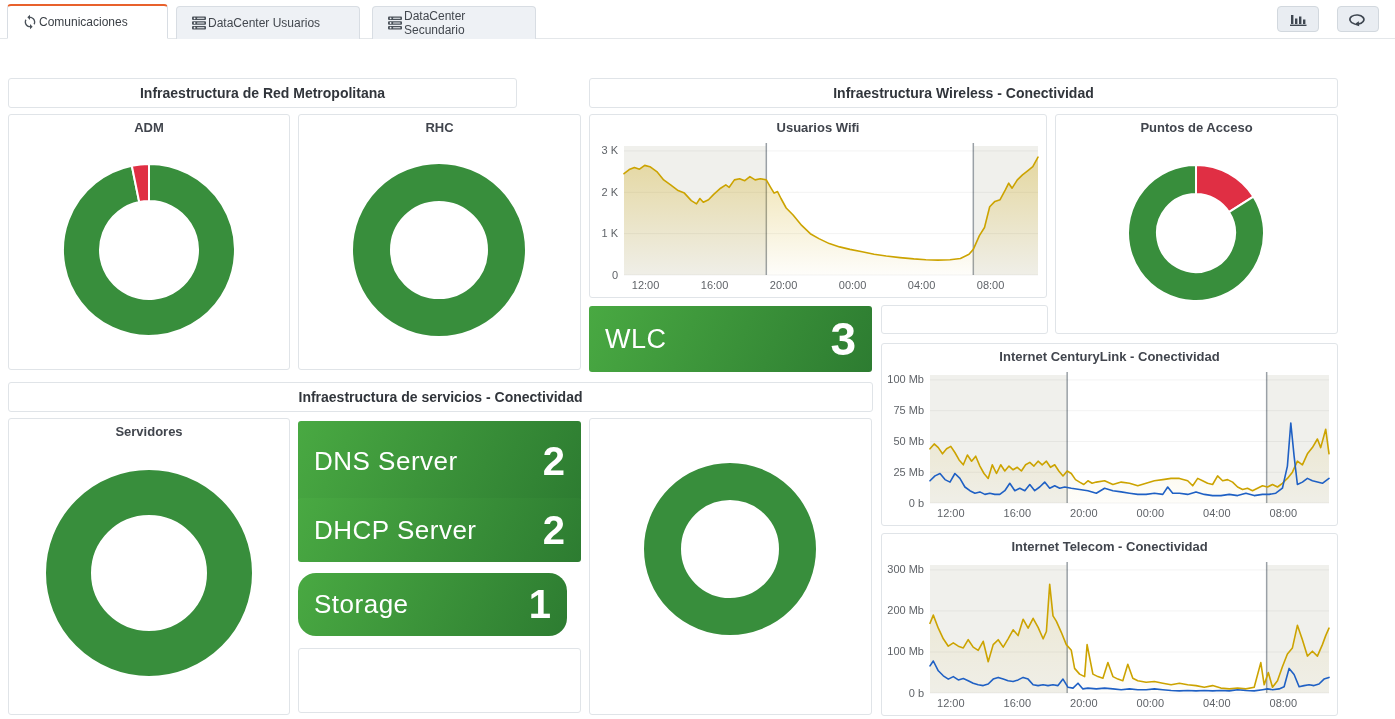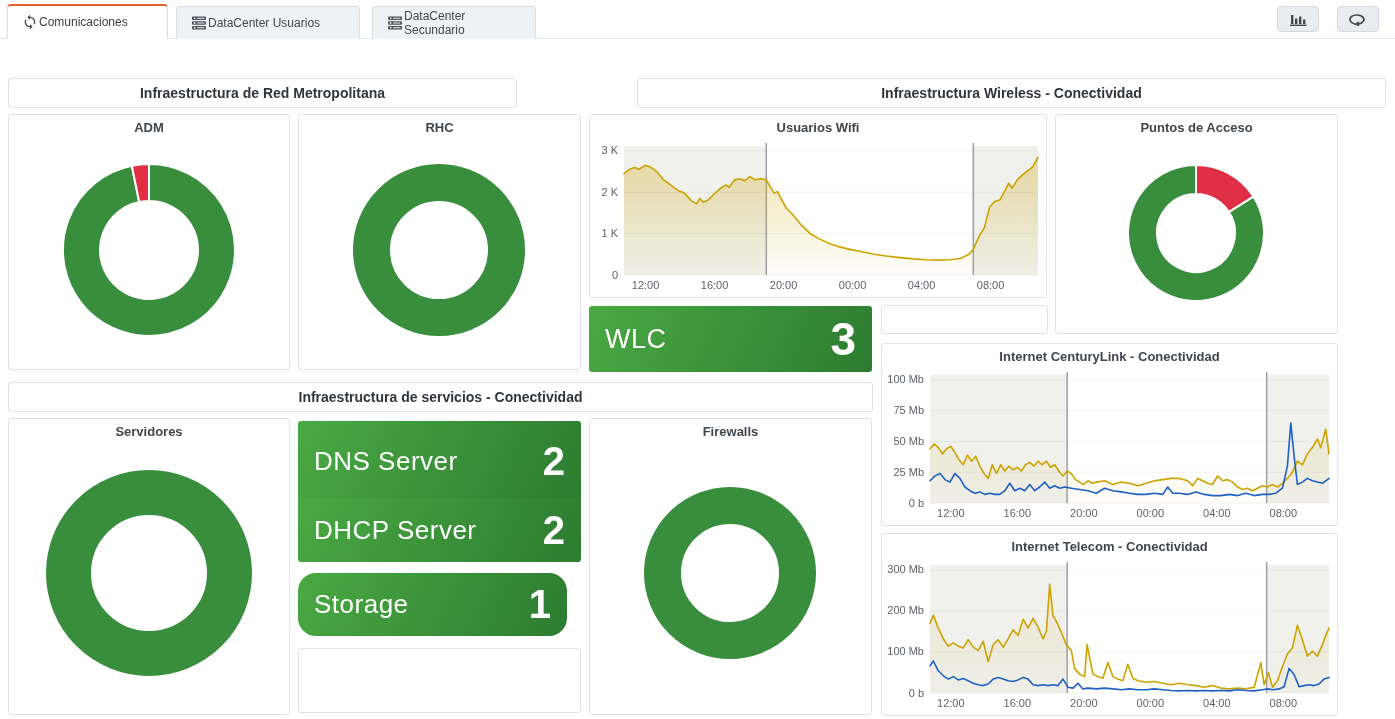--- a/index.html
+++ b/index.html
@@ -95,21 +95,21 @@
     <svg width="20" height="15" viewBox="0 0 20 15">
       <path d="M6.2 11.8 A7 4.6 0 1 1 10 12.1" fill="none" stroke="#3e4650" stroke-width="1.6" stroke-linecap="round"></path>
       <path d="M10.8 9.3 L6.0 12.4 L11.2 14.2 Z" fill="#3e4650"></path>
     </svg>
   </button>
 </div>
 
 <div class="panel section-header" style="left:8px;top:78px;width:509px;height:30px;">
   <span>Infraestructura de Red Metropolitana</span>
 </div>
-<div class="panel section-header" style="left:589px;top:78px;width:749px;height:30px;margin-left:48px;">
+<div class="panel section-header" style="left:589px;top:78px;width:749px;height:30px;">
   <span>Infraestructura Wireless - Conectividad</span>
 </div>
 <div class="panel section-header" style="left:8px;top:382px;width:865px;height:30px;text-align:right;">
   <span>Infraestructura de servicios - Conectividad</span>
 </div>
 
 <div class="panel" style="left:8px;top:114px;width:282px;height:256px;">
   <div class="chart-title">ADM</div>
   <svg width="280" height="230" viewBox="0 0 280 230">
       <path d="M140.00,25.00 A86,86 0 1 1 122.82,26.73 L130.21,62.99 A49,49 0 1 0 140.00,62.00 Z" fill="#388e3c" stroke="#ffffff" stroke-width="2" stroke-linejoin="round"></path>
@@ -129,21 +129,20 @@
       <path d="M197.41,57.56 A68,68 0 1 1 140.00,26.00 L140.00,55.00 A39,39 0 1 0 172.93,73.10 Z" fill="#388e3c" stroke="#ffffff" stroke-width="2" stroke-linejoin="round"></path>
     </svg>
 </div>
 <div class="panel" style="left:8px;top:418px;width:282px;height:297px;">
   <div class="chart-title">Servidores</div>
   <svg width="280" height="271" viewBox="0 0 280 271">
       <circle cx="140" cy="130" r="80.5" fill="none" stroke="#388e3c" stroke-width="45"></circle>
     </svg>
 </div>
 <div class="panel" style="left:589px;top:418px;width:283px;height:297px;">
-  <div class="chart-title">Firewalls</div>
   <svg width="281" height="271" viewBox="0 0 281 271">
       <circle cx="140" cy="130" r="67.5" fill="none" stroke="#388e3c" stroke-width="37"></circle>
     </svg>
 </div>
 
 <div class="panel" style="left:589px;top:114px;width:458px;height:184px;">
   <div class="chart-title">Usuarios Wifi</div>
   <svg width="456" height="156" viewBox="0 0 456 156">
       <rect x="34" y="7" width="142.3125" height="129" fill="rgba(200,200,188,0.28)"></rect>
       <line x1="176.3125" x2="176.3125" y1="4" y2="136" stroke="#9aa0a6" stroke-width="1.5"></line>

